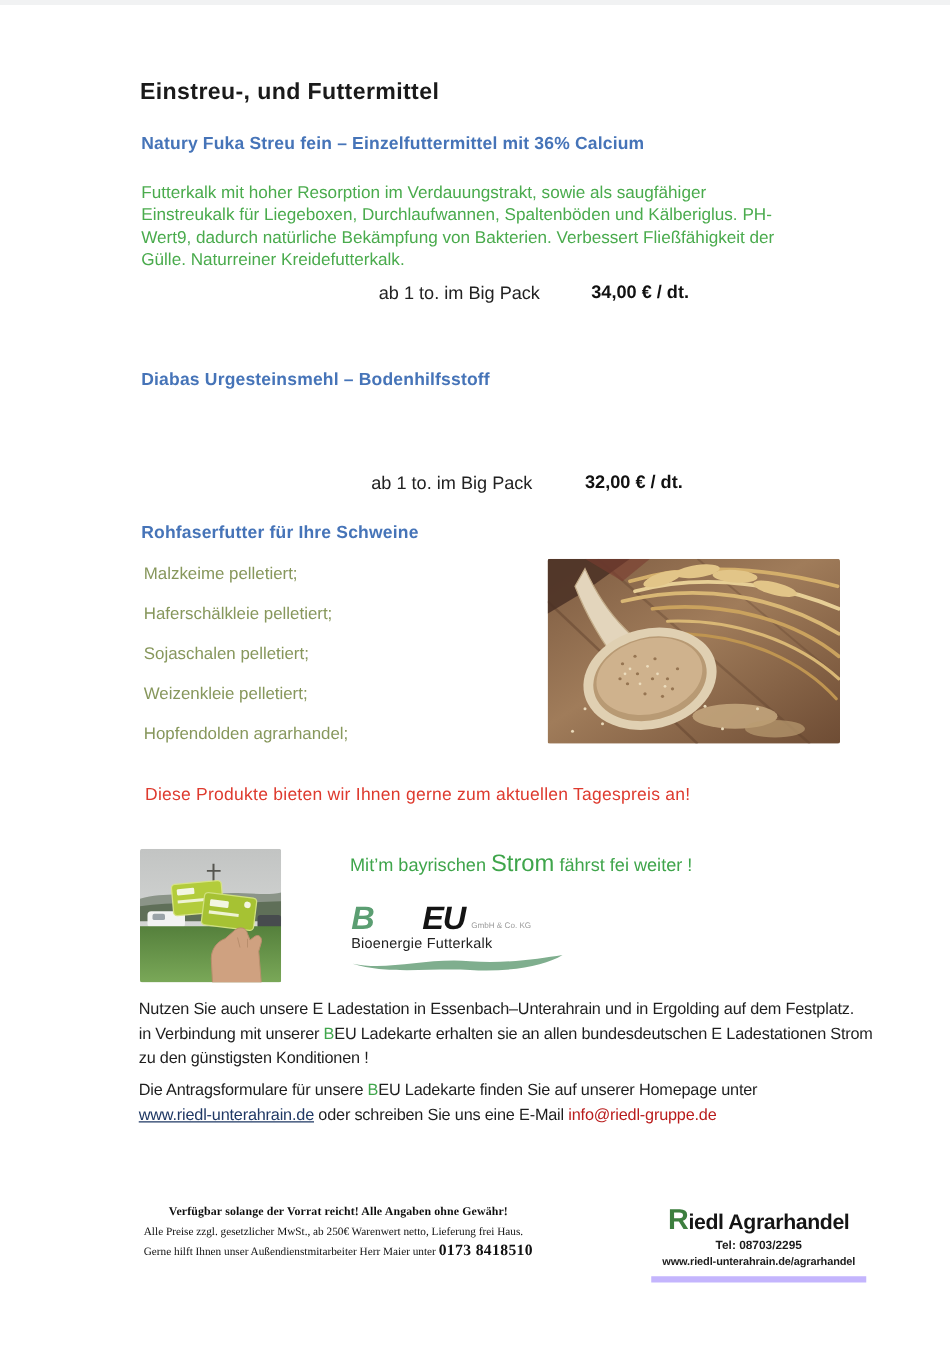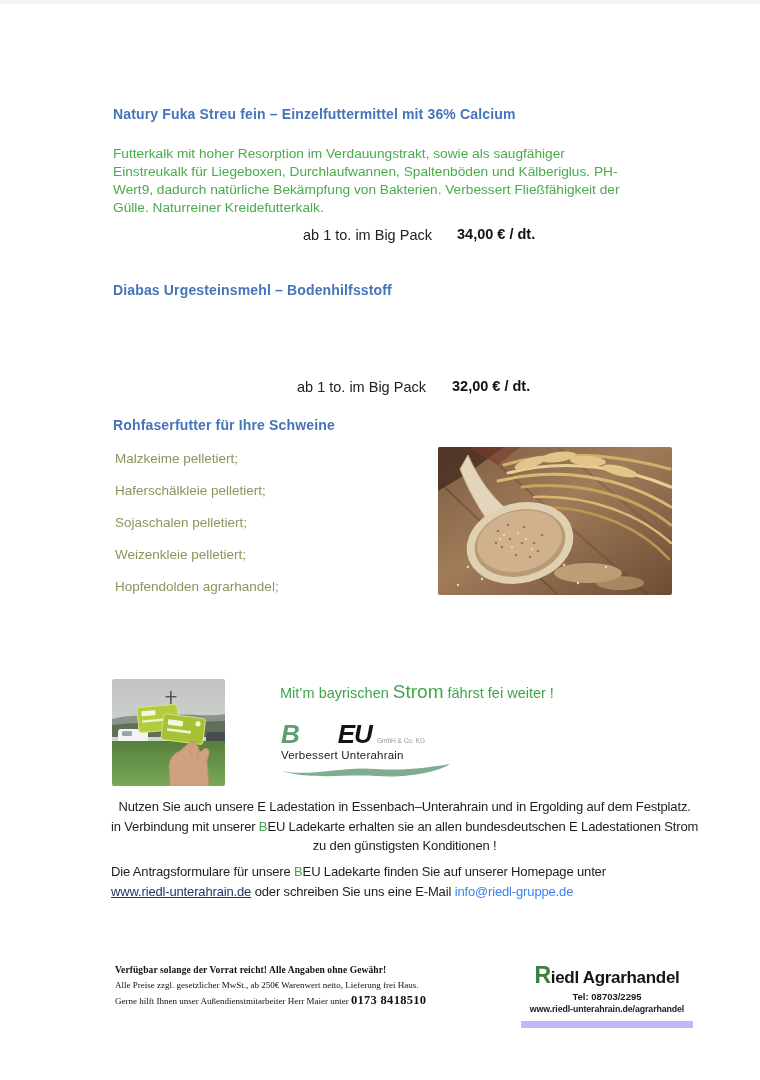--- a/index.html
+++ b/index.html
@@ -6,29 +6,29 @@
   .page{position:relative;width:760px;height:1080px;background:#fff;overflow:hidden;
         font-family:"Liberation Sans",sans-serif;color:#1b1b1b;}
   .topstrip{position:absolute;top:0;left:0;width:760px;height:4px;background:#f1f2f3;}
 
   .title{position:absolute;left:112px;top:62px;font-size:18.5px;font-weight:bold;
          color:#1a1a1a;letter-spacing:.3px;margin:0;}
 
   .h-blue{position:absolute;font-size:14px;font-weight:bold;color:#4674b8;
           letter-spacing:.15px;margin:0;}
   #p1-heading{left:113px;top:106px;}
-  #p2-heading{left:113px;top:282px;}
+  #p2-heading{left:113px;top:295px;}
   #rf-heading{left:113px;top:417px;}
 
   .desc{position:absolute;left:113px;font-size:13.7px;line-height:18px;color:#4aab4d;}
   #p1-desc{top:145px;}
   #p2-desc{top:317px;}
 
   .qual{position:absolute;font-size:14.5px;color:#222;}
-  .price{position:absolute;font-size:14.5px;font-weight:bold;color:#111;}
+  .price{position:absolute;font-size:14.5px;font-weight:bold;color:#111;margin-left:16px;}
   #p1-qual{left:303px;top:227px;}  #p1-price{left:457px;top:226px;}
   #p2-qual{left:297px;top:379px;}  #p2-price{left:452px;top:378px;}
 
   #rf-list{position:absolute;left:115px;top:443px;}
   .list-item{font-size:13.5px;line-height:32px;color:#87975c;}
 
   .photo{position:absolute;border-radius:2px;overflow:hidden;}
   #grain-photo{left:438px;top:447px;width:234px;height:148px;}
   #cards-photo{left:112px;top:679px;width:113px;height:107px;}
   .photo svg{display:block;width:100%;height:100%;}
@@ -41,44 +41,45 @@
   .beu{position:absolute;left:281px;top:723px;width:178px;}
   .beu-row{display:flex;align-items:flex-end;}
   .beu-b{font-size:26px;font-weight:bold;font-style:italic;line-height:.9;color:#5b9e72;}
   .beu-eu{font-size:26px;font-weight:bold;font-style:italic;line-height:.9;color:#141414;letter-spacing:-1px;margin-left:38px;}
   .beu-suffix{font-size:6.5px;color:#9a9a9a;margin-left:5px;margin-bottom:2px;white-space:nowrap;}
   .beu-name{font-size:11.5px;color:#222;margin-top:3px;letter-spacing:.2px;}
   .beu-swoosh{margin-top:2px;width:170px;height:18px;}
   .beu-swoosh svg{display:block;width:100%;height:100%;}
 
   .lade{position:absolute;left:111px;font-size:13px;line-height:19.5px;color:#1e1e1e;letter-spacing:-.15px;}
-  #lade1{top:797px;text-align:center;}
+  #lade1{top:797px;}
   #lade2{top:862px;}
   .green-b{color:#3fa54b;}
   .link{color:#1f3864;text-decoration:underline;cursor:pointer;}
-  .email{color:#3b82f6;text-decoration:none;cursor:pointer;}
+  .email{color:#b91c1c;text-decoration:none;cursor:pointer;}
 
   .footer{position:absolute;left:115px;top:963px;font-family:"Liberation Serif",serif;color:#101010;}
-  .f1{font-size:9.5px;font-weight:bold;line-height:15px;letter-spacing:.1px;}
+  .f1{font-size:9.5px;font-weight:bold;line-height:15px;letter-spacing:.1px;text-align:center;}
   .f2,.f3{font-size:9px;line-height:15px;}
   .phone{font-size:12.5px;font-weight:bold;letter-spacing:.3px;}
 
   .riedl{position:absolute;left:521px;top:961px;width:172px;text-align:center;
-         padding-bottom:7px;border-bottom:7px solid #c4b5fd;}
+         padding-bottom:7px;border-bottom:5px solid #c4b5fd;}
   .riedl-name{font-weight:bold;color:#151515;font-size:17px;letter-spacing:-.3px;white-space:nowrap;line-height:1.25;}
   .riedl-r{font-size:23px;color:#3d7f3f;}
   .riedl-tel{font-size:9.5px;font-weight:bold;margin-top:1px;}
   .riedl-web{font-size:8.8px;font-weight:bold;margin-top:2px;letter-spacing:-.1px;}
 </style>
 </head>
 <body>
 
 <div class="page">
   <div class="topstrip"></div>
 
+  <h1 class="title">Einstreu-, und Futtermittel</h1>
 
   <h2 class="h-blue" id="p1-heading">Natury Fuka Streu fein – Einzelfuttermittel mit 36% Calcium</h2>
   <div class="desc" id="p1-desc">
     <div>Futterkalk mit hoher Resorption im Verdauungstrakt, sowie als saugfähiger</div>
     <div>Einstreukalk für Liegeboxen, Durchlaufwannen, Spaltenböden und Kälberiglus. PH-</div>
     <div>Wert9, dadurch natürliche Bekämpfung von Bakterien. Verbessert Fließfähigkeit der</div>
     <div>Gülle. Naturreiner Kreidefutterkalk.</div>
   </div>
   <div class="qual" id="p1-qual">ab 1 to. im Big Pack</div>
   <div class="price" id="p1-price">34,00 € / dt.</div>
@@ -159,20 +160,21 @@
         <circle cx="126" cy="118" r="1.2"></circle>
           <circle cx="140" cy="136" r="1.2"></circle>
           <circle cx="168" cy="120" r="1.2"></circle>
         <circle cx="30" cy="120" r="1.2"></circle>
           <circle cx="44" cy="132" r="1.2"></circle>
           <circle cx="20" cy="138" r="1.2"></circle>
       </g>
     </svg>
   </div>
 
+  <div class="red-note">Diese Produkte bieten wir Ihnen gerne zum aktuellen Tagespreis an!</div>
 
   <div class="photo" id="cards-photo">
     <svg viewBox="0 0 113 107" preserveAspectRatio="none">
       <defs>
         <linearGradient id="sky" x1="0" y1="0" x2="0" y2="1">
           <stop offset="0" stop-color="#c2c4c3"></stop>
             <stop offset="1" stop-color="#dfe1df"></stop>
         </linearGradient>
         <linearGradient id="grass" x1="0" y1="0" x2="0" y2="1">
           <stop offset="0" stop-color="#55803c"></stop>
@@ -209,21 +211,21 @@
   <div class="strom">
     <span>Mit’m bayrischen </span><span class="big">Strom</span><span> fährst fei weiter !</span>
   </div>
 
   <div class="beu">
     <div class="beu-row">
       <span class="beu-b">B</span>
         <span class="beu-eu">EU</span>
       <span class="beu-suffix">GmbH &amp; Co. KG</span>
     </div>
-    <div class="beu-name">Verbessert Unterahrain</div>
+    <div class="beu-name">Bioenergie Futterkalk</div>
     <div class="beu-swoosh">
       <svg viewBox="0 0 170 18" preserveAspectRatio="none">
         <path d="M1,8 C30,14 60,3 95,6 C125,8 150,4 169,1 C155,10 125,15 95,13 C65,11 30,17 1,8 Z" fill="#7fae8e"></path>
       </svg>
     </div>
   </div>
 
   <div class="lade" id="lade1">
     <div>Nutzen Sie auch unsere E Ladestation in Essenbach–Unterahrain und in Ergolding auf dem Festplatz.</div>
     <div><span>in Verbindung mit unserer </span><span class="green-b">B</span><span>EU Ladekarte erhalten sie an allen bundesdeutschen E Ladestationen Strom</span></div>

